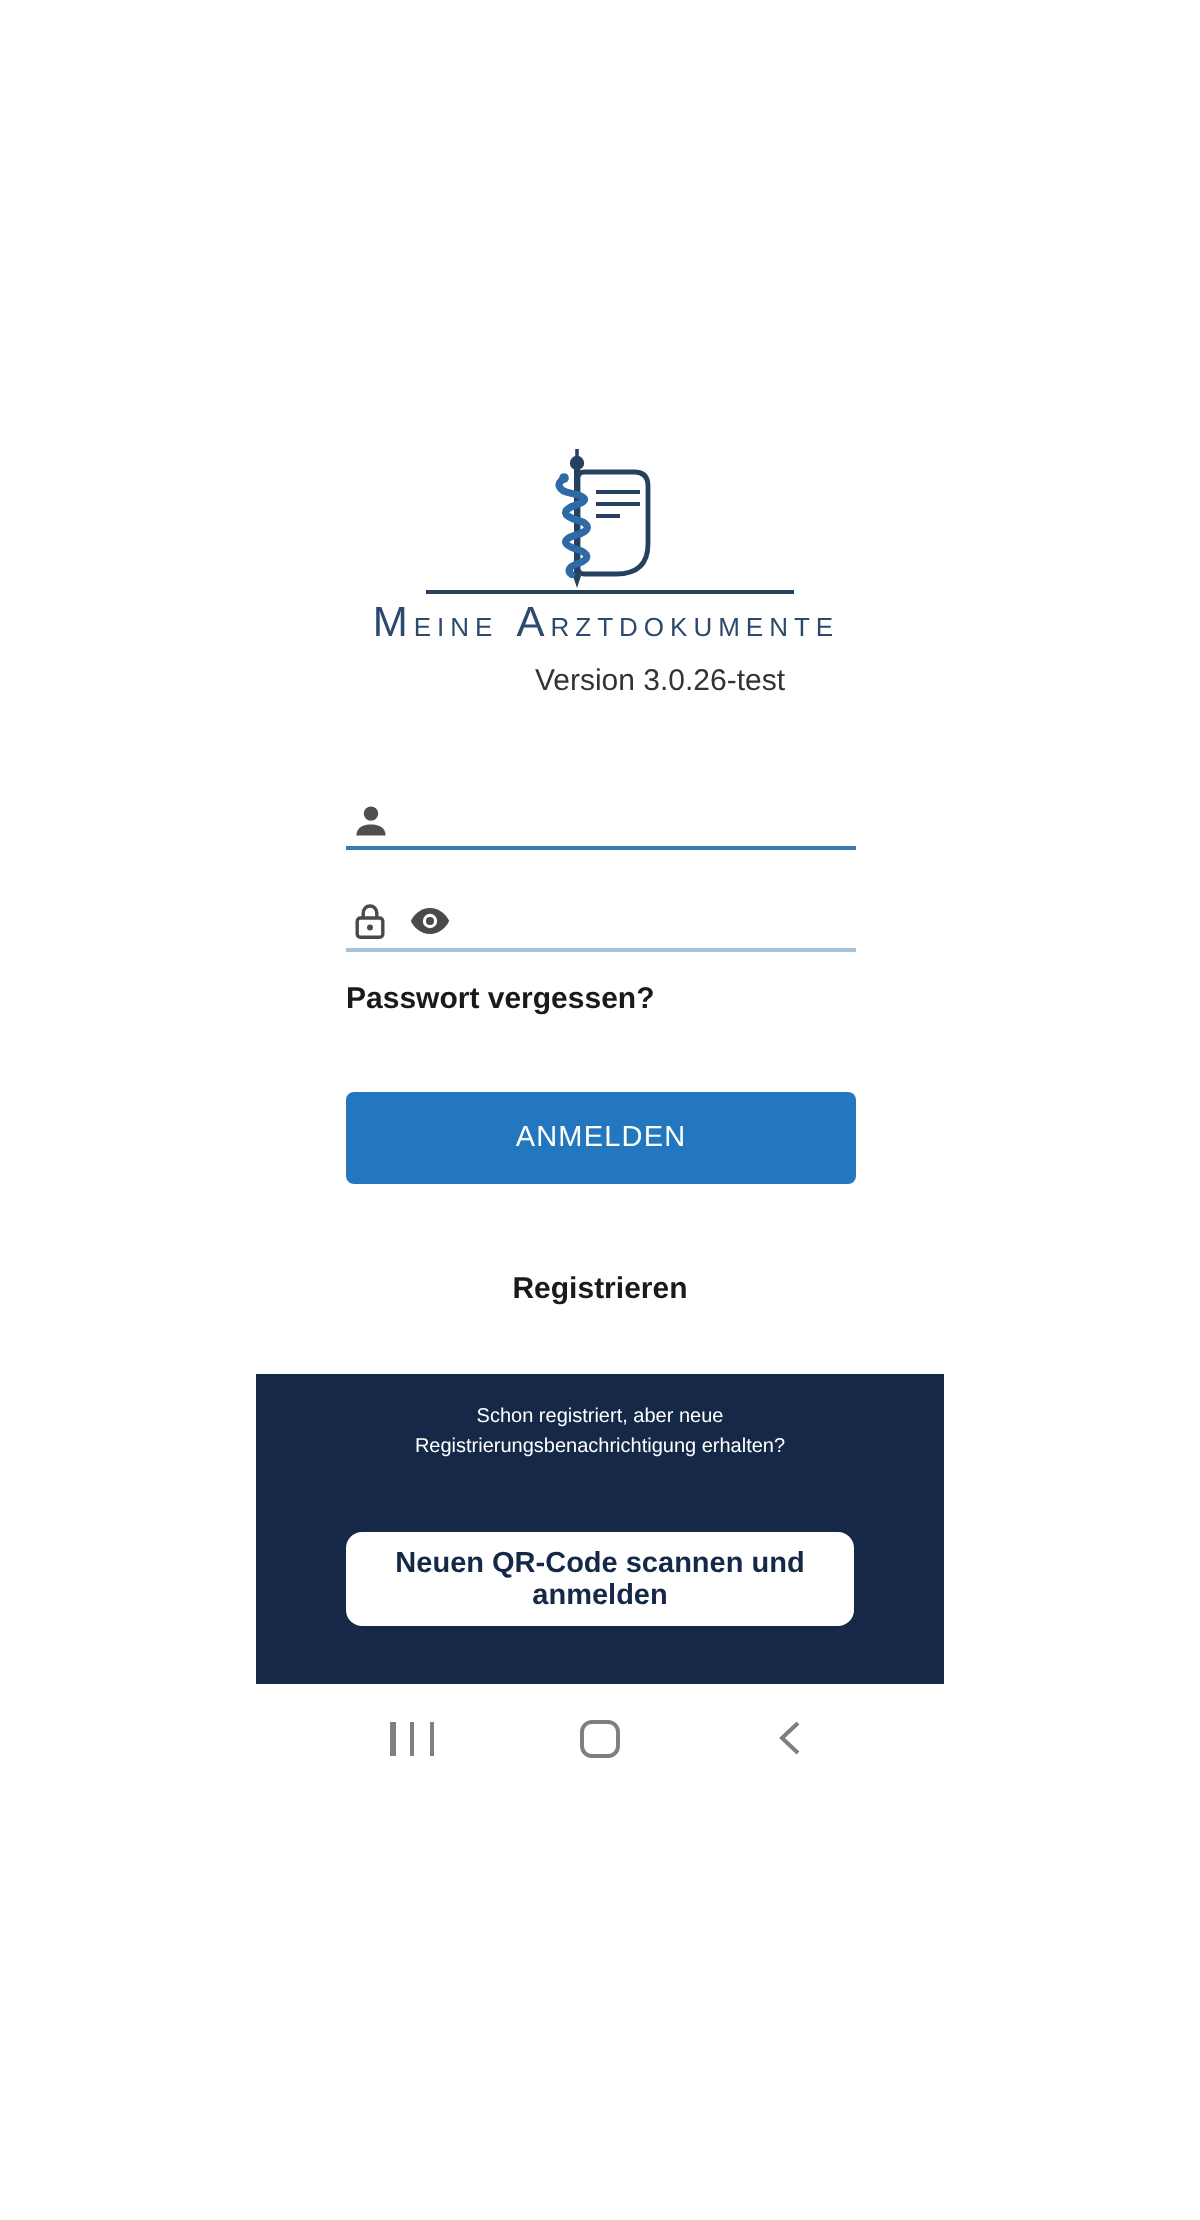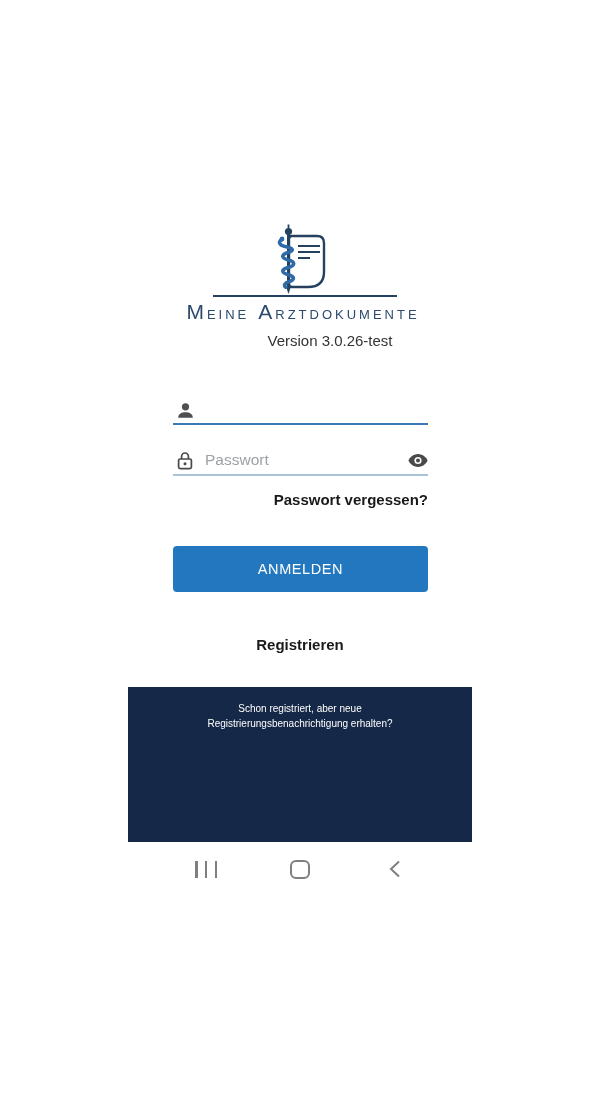--- a/index.html
+++ b/index.html
@@ -42,21 +42,21 @@
     font-size: 15.5px; color: #1b1b1b; min-width: 0;
   }
   .field-row input::placeholder { color: #9BA1A6; opacity: 1; }
   .underline { left: 173px; width: 255px; height: 2px; }
   .underline-active { top: 423px; background: #3A79B7; }
   .underline-inactive { top: 474px; background: #A9C3D7; }
   .icon-btn { background: none; border: none; padding: 0; cursor: pointer; display: flex; }
 
   .forgot {
     left: 173px; top: 491px; width: 255px;
-    text-align: right; font-size: 15px; font-weight: bold; color: #1A1A1A;
+    font-size: 15px; font-weight: bold; color: #1A1A1A;
     cursor: pointer;
   }
   .login-btn {
     left: 173px; top: 546px; width: 255px; height: 46px;
     background: #2377BE; border: none; border-radius: 4px;
     color: #ffffff; font-size: 14.5px; font-weight: normal; letter-spacing: 0.6px;
     font-family: "Liberation Sans", "DejaVu Sans", sans-serif;
     cursor: pointer;
   }
   .register {
@@ -123,39 +123,39 @@
   </svg>
 </div>
 <div class="abs underline underline-active"></div>
 
 <div class="abs field-row row-password">
   <svg width="16" height="19" viewBox="0 0 16 19">
     <path d="M4.6,8 V5.4 A3.4,3.4 0 0 1 11.4,5.4 V8" fill="none" stroke="#4A4A4A" stroke-width="1.7"></path>
     <rect x="1.6" y="8" width="12.8" height="9.6" rx="1.6" fill="none" stroke="#4A4A4A" stroke-width="1.7"></rect>
     <circle cx="8" cy="12.8" r="1.5" fill="#4A4A4A"></circle>
   </svg>
-  <input type="password" placeholder="Passwort" style="">
   <button class="icon-btn">
     <svg width="20" height="13" viewBox="0 0 20 13">
       <path d="M10,0 C5,0 1.6,3.8 0.4,6.5 C1.6,9.2 5,13 10,13 C15,13 18.4,9.2 19.6,6.5 C18.4,3.8 15,0 10,0 Z" fill="#4A4A4A"></path>
       <circle cx="10" cy="6.5" r="3.6" fill="#ffffff"></circle>
       <circle cx="10" cy="6.5" r="2" fill="#4A4A4A"></circle>
     </svg>
   </button>
 </div>
 <div class="abs underline underline-inactive"></div>
 
 <div class="abs forgot">Passwort vergessen?</div>
 
 <button class="abs login-btn">ANMELDEN</button>
 
 <div class="abs register">Registrieren</div>
 
 <div class="abs banner">
   <div class="banner-msg">Schon registriert, aber neue Registrierungsbenachrichtigung erhalten?</div>
+  <button class="qr-btn">Neuen QR-Code scannen und anmelden</button>
 </div>
 
 <div class="abs nav-recents">
   <span></span>
   <span></span>
   <span></span>
 </div>
 <div class="abs nav-home"></div>
 <svg class="abs nav-back" viewBox="0 0 14 18">
   <path d="M11,1.5 L3,9 L11,16.5" fill="none" stroke="#7F7F7F" stroke-width="2"></path>

